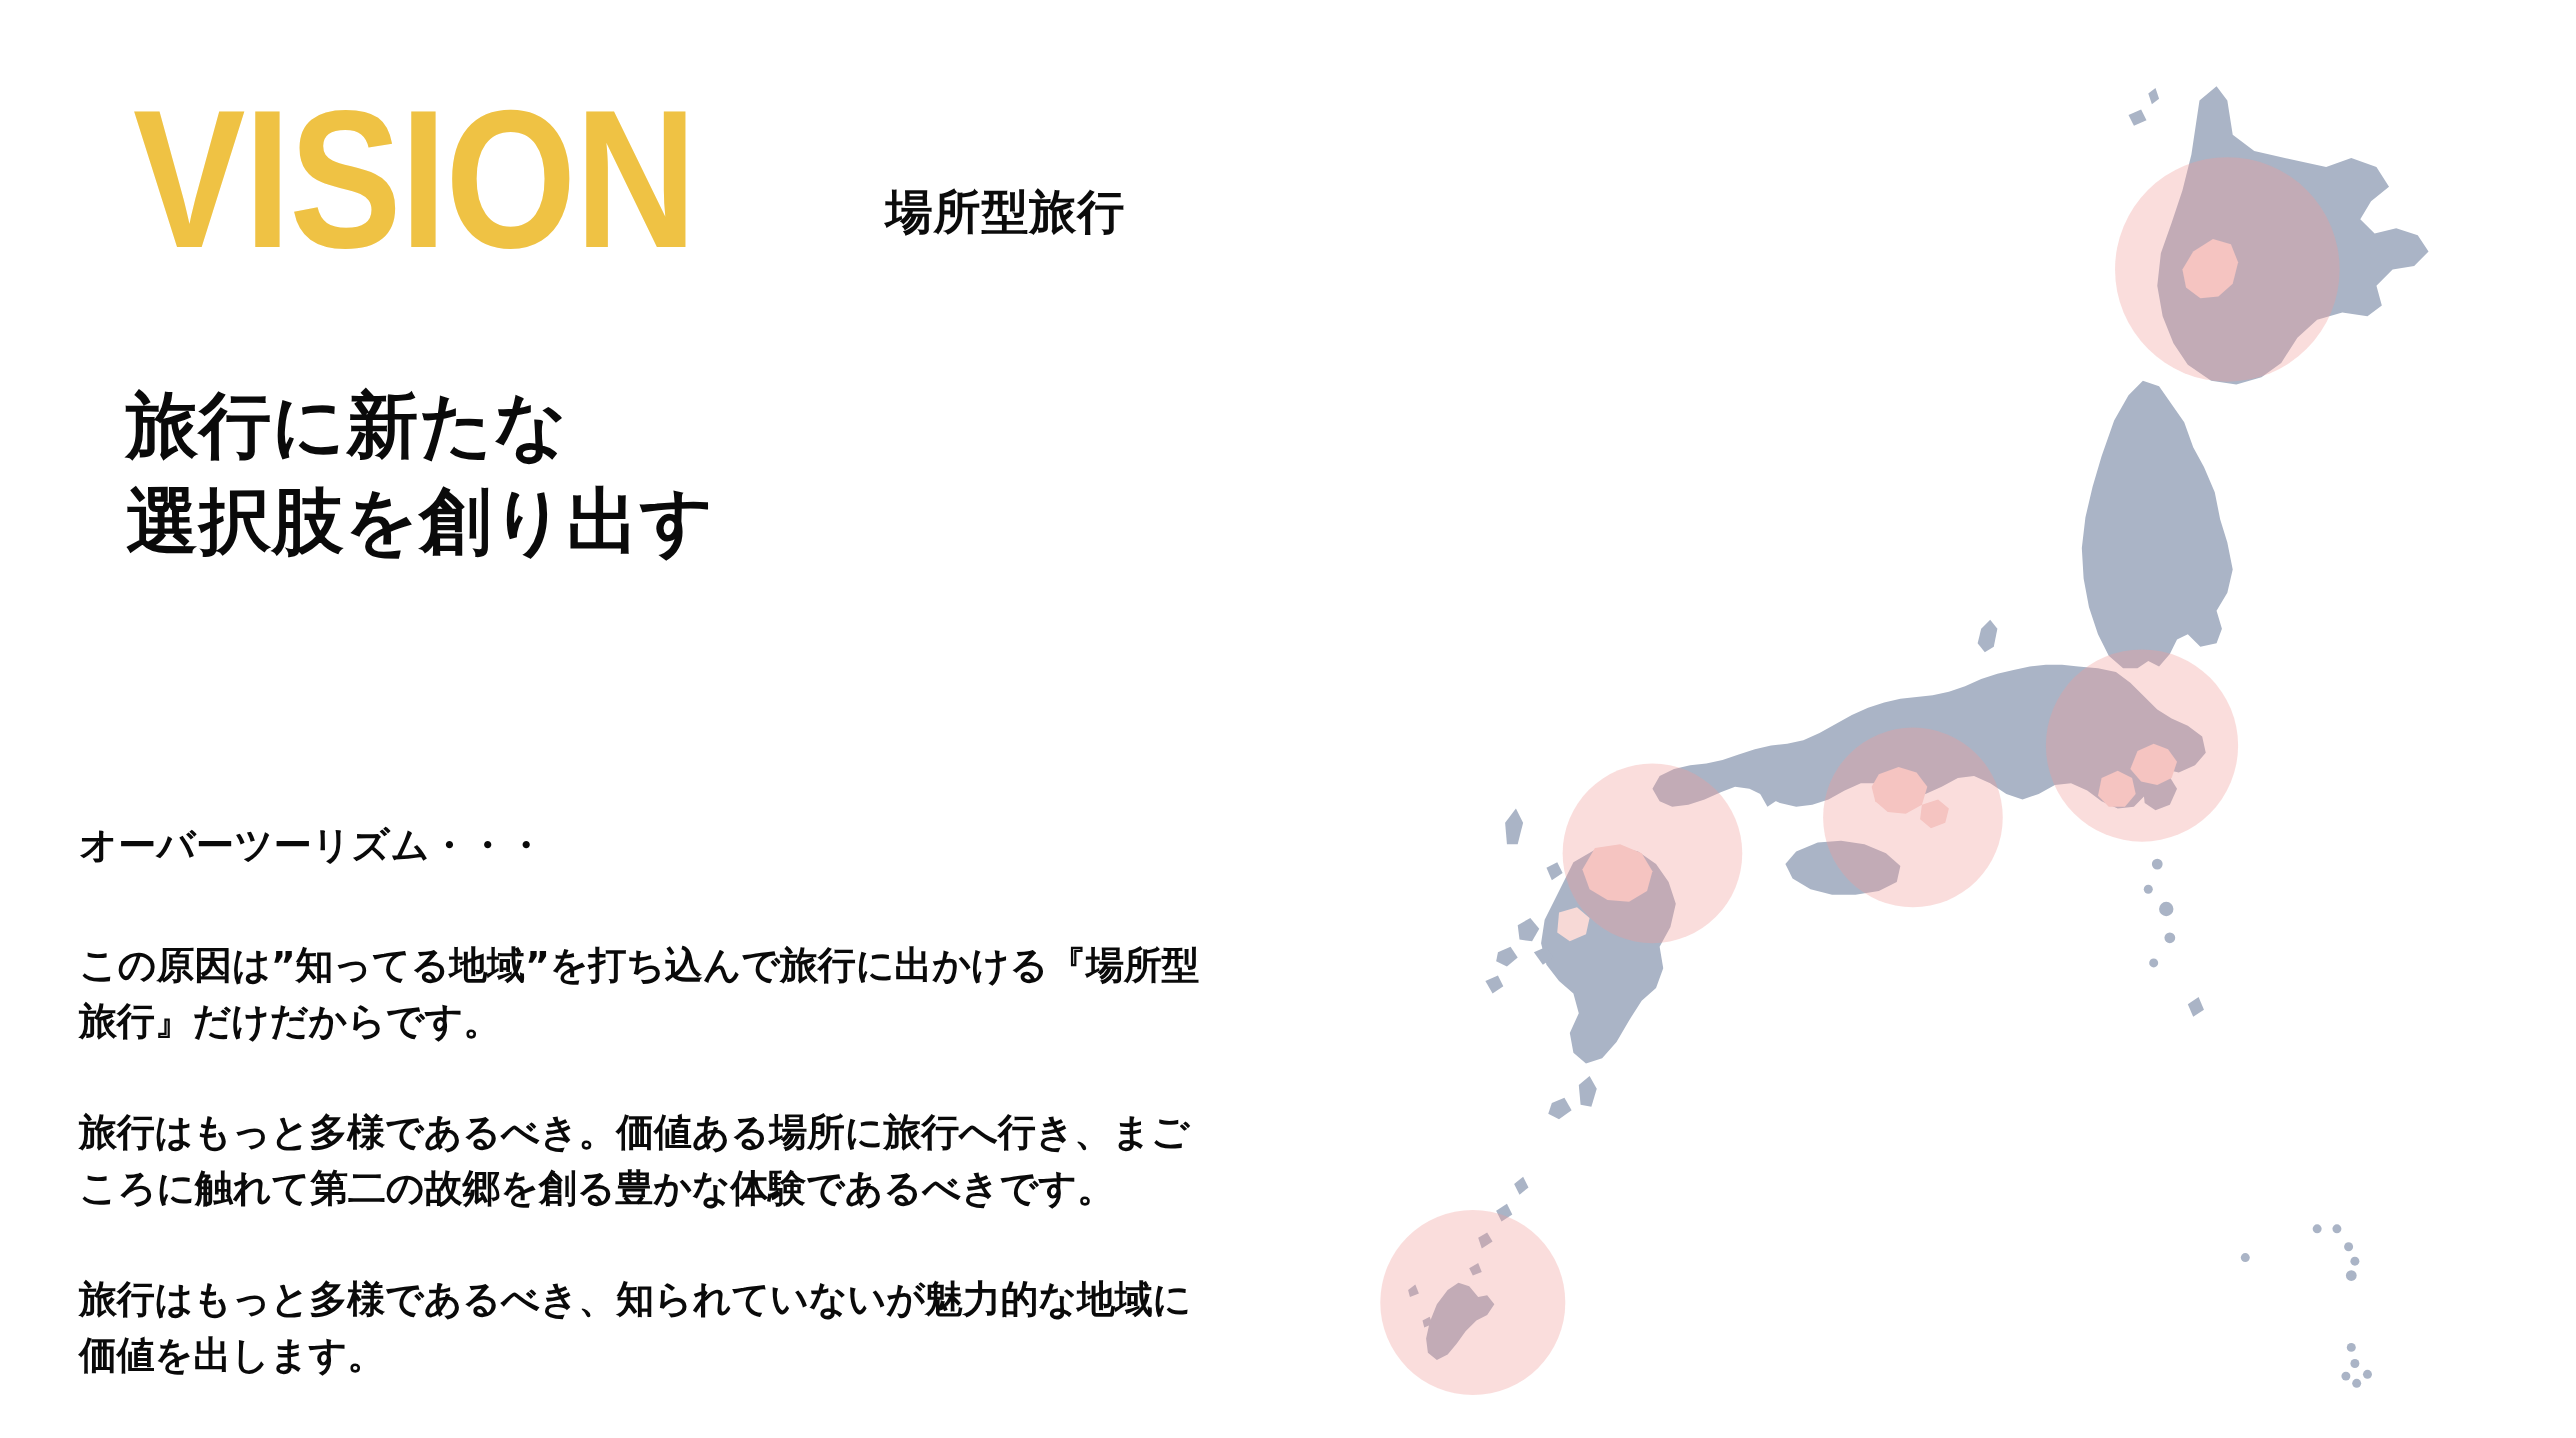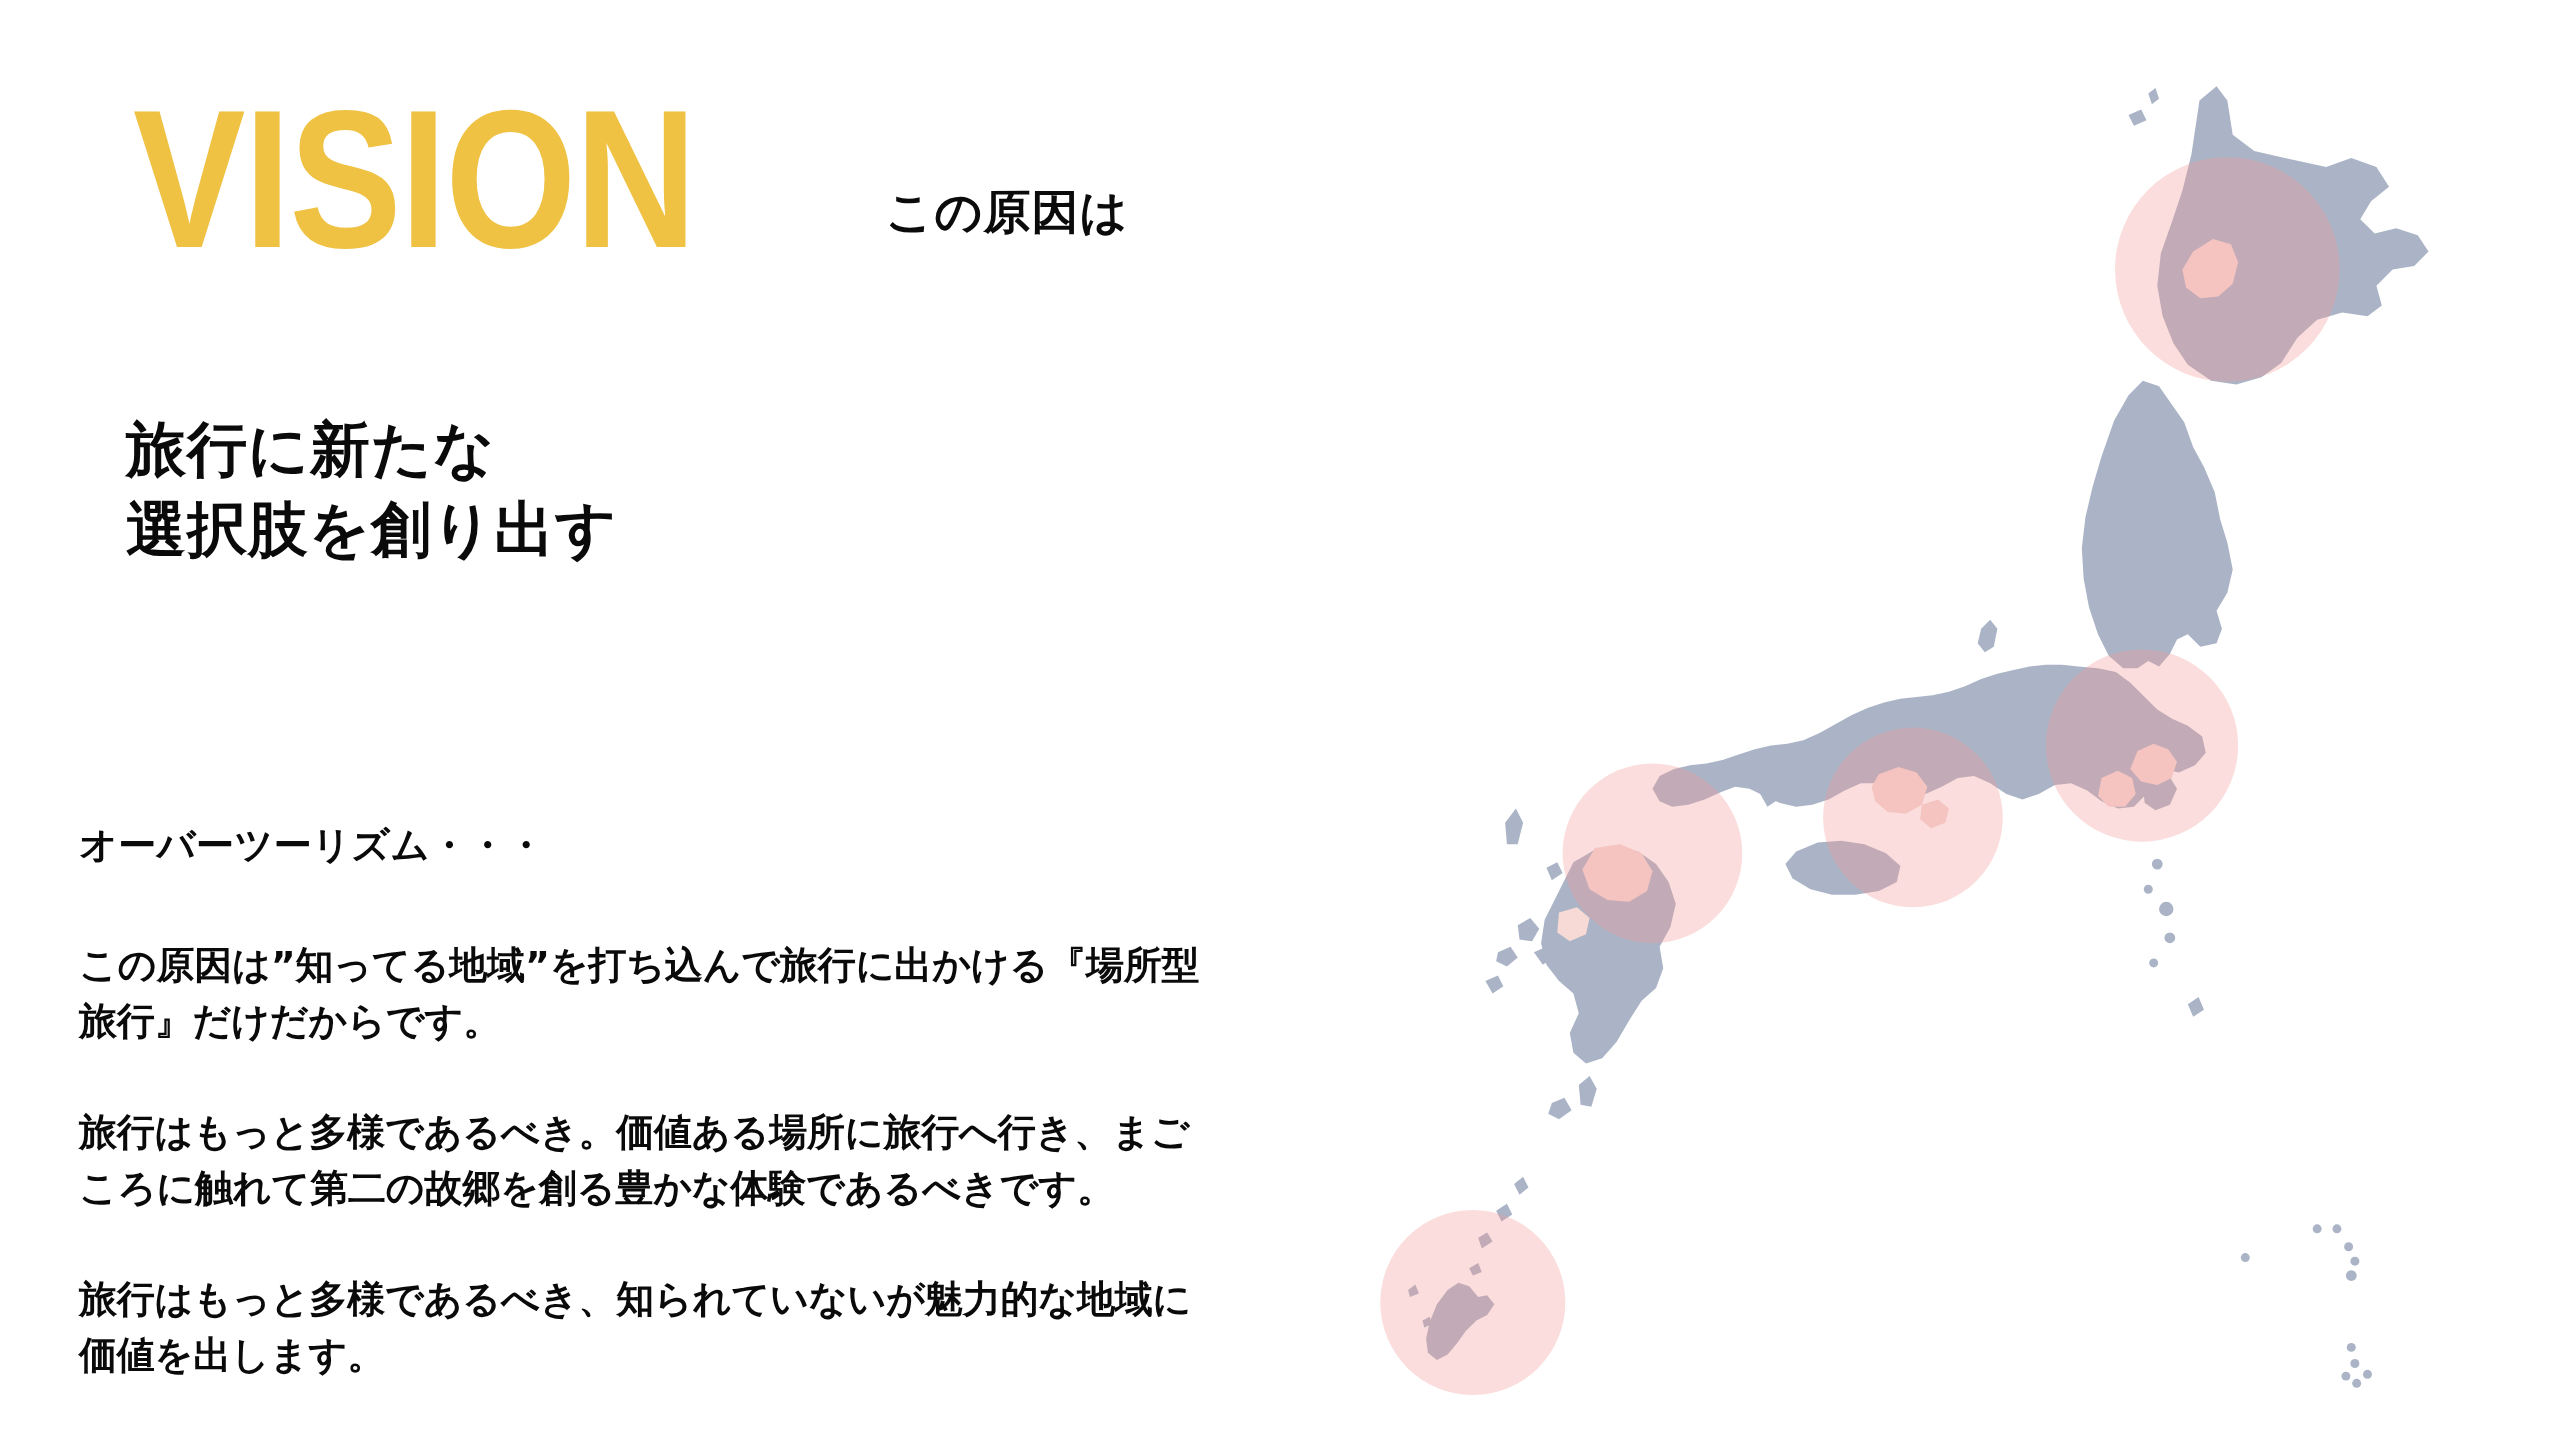--- a/index.html
+++ b/index.html
@@ -64,26 +64,25 @@
     white-space: nowrap;
   }
 
   
   #headline {
     position: absolute;
     left: 126px;
     top: 377px;
     font-family: "DejaVu Sans", sans-serif;
     font-weight: bold;
-    font-size: 60px;
+    font-size: 72px;
     line-height: 1.34;
     letter-spacing: 0.9px;
     color: #0a0a0a;
     white-space: pre-line;
-    margin-top: 32px;
   }
 
   
   #body-block {
     position: absolute;
     left: 79px;
     top: 819px;
     width: 1141px;
   }
   .lead-line {
@@ -126,21 +125,21 @@
 </style>
 </head>
 <body>
 
 <div id="slide">
 
   <div id="left-column">
 
     <div id="header-row">
       <div id="vision-title">VISION</div>
-      <div id="vision-subtitle">この原因は</div>
+      <div id="vision-subtitle">場所型旅行</div>
     </div>
 
     <div id="headline">旅行に新たな
 選択肢を創り出す</div>
 
     <div id="body-block">
       <p class="lead-line">オーバーツーリズム・・・</p>
       <p class="body-para">この原因は”知ってる地域”を打ち込んで旅行に出かける『場所型旅行』だけだからです。</p>
       <p class="body-para">旅行はもっと多様であるべき。価値ある場所に旅行へ行き、まごころに触れて第二の故郷を創る豊かな体験であるべきです。</p>
       <p class="body-para">旅行はもっと多様であるべき、知られていないが魅力的な地域に価値を出します。</p>

